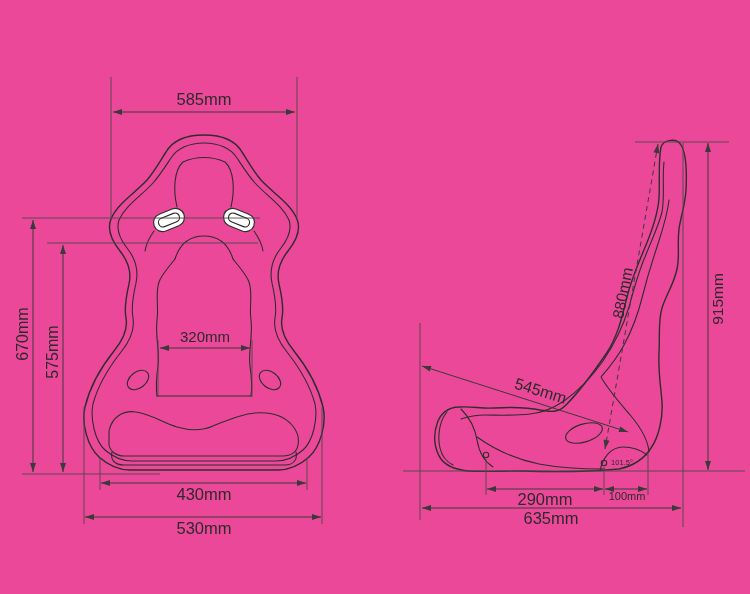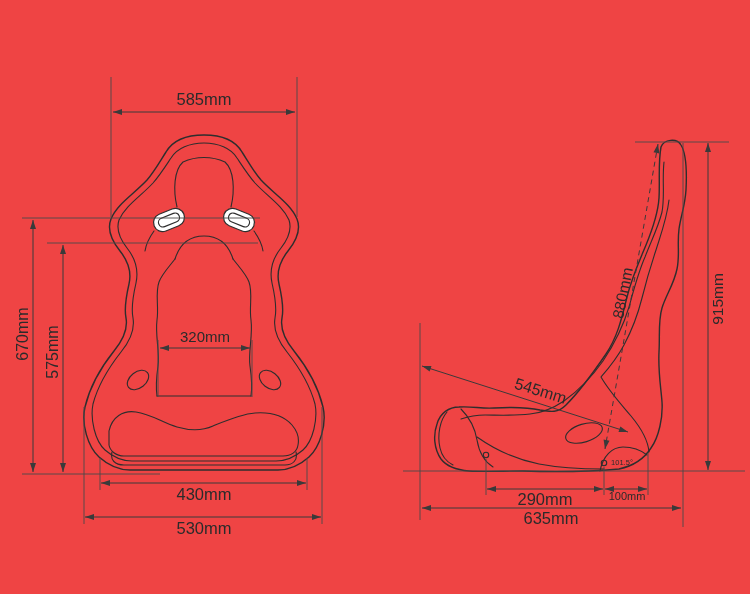--- a/index.html
+++ b/index.html
@@ -1,16 +1,16 @@
 <!DOCTYPE html>
 <html><head>
 <meta charset="utf-8">
 <style>
   html,body{margin:0;padding:0;background:#ffffff;}
-  .stage{width:750px;height:594px;background:#ef4444;position:relative;overflow:hidden;}
+  .stage{width:750px;height:594px;background:#ec4899;position:relative;overflow:hidden;}
   svg{display:block;}
   .outline{fill:none;stroke:#2e2e2e;stroke-width:1.4;stroke-linecap:round;stroke-linejoin:round;}
   .seam{fill:none;stroke:#2e2e2e;stroke-width:1.1;stroke-linecap:round;stroke-linejoin:round;}
   .ext{fill:none;stroke:#4a4a4a;stroke-width:0.9;}
   .dim{fill:none;stroke:#3a3a3a;stroke-width:1;marker-start:url(#ah);marker-end:url(#ah);}
   .dashed{stroke-dasharray:5 4;}
   .hole{fill:#ffffff;stroke:#2e2e2e;stroke-width:1.2;}
   .lbl{font-family:"Liberation Sans", sans-serif;fill:#2b2b2b;}
 </style>
 </head>

